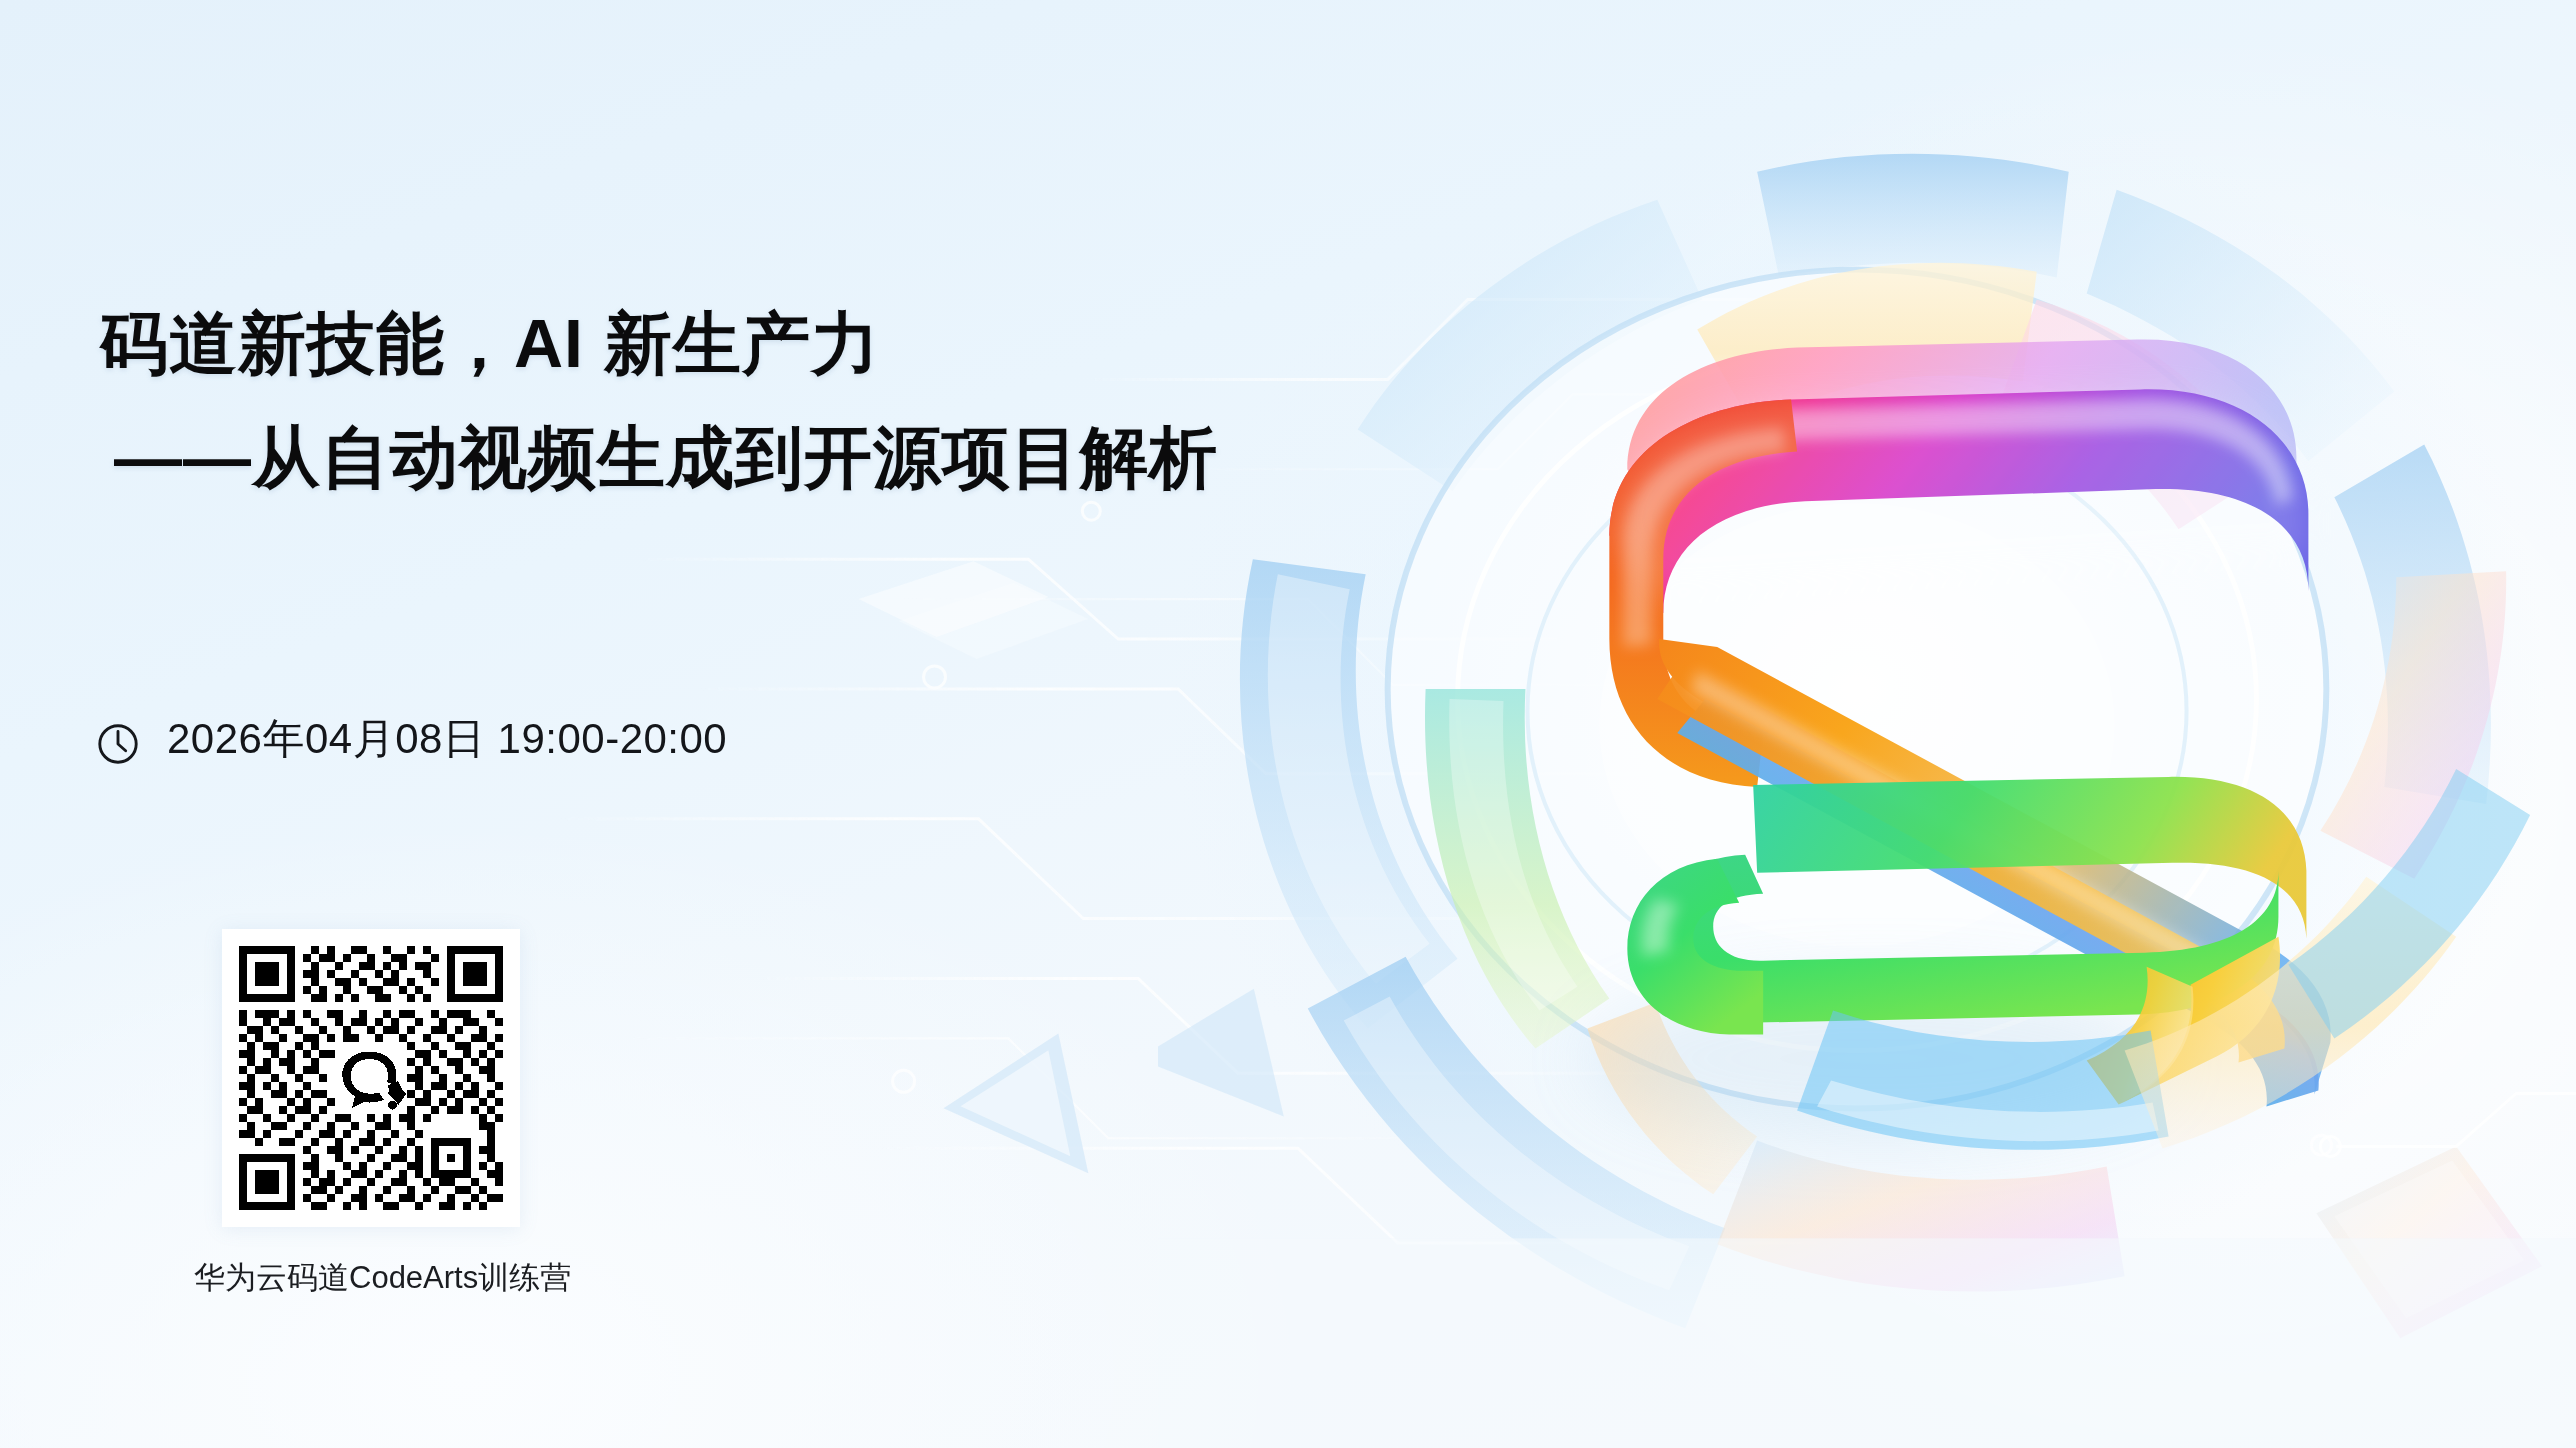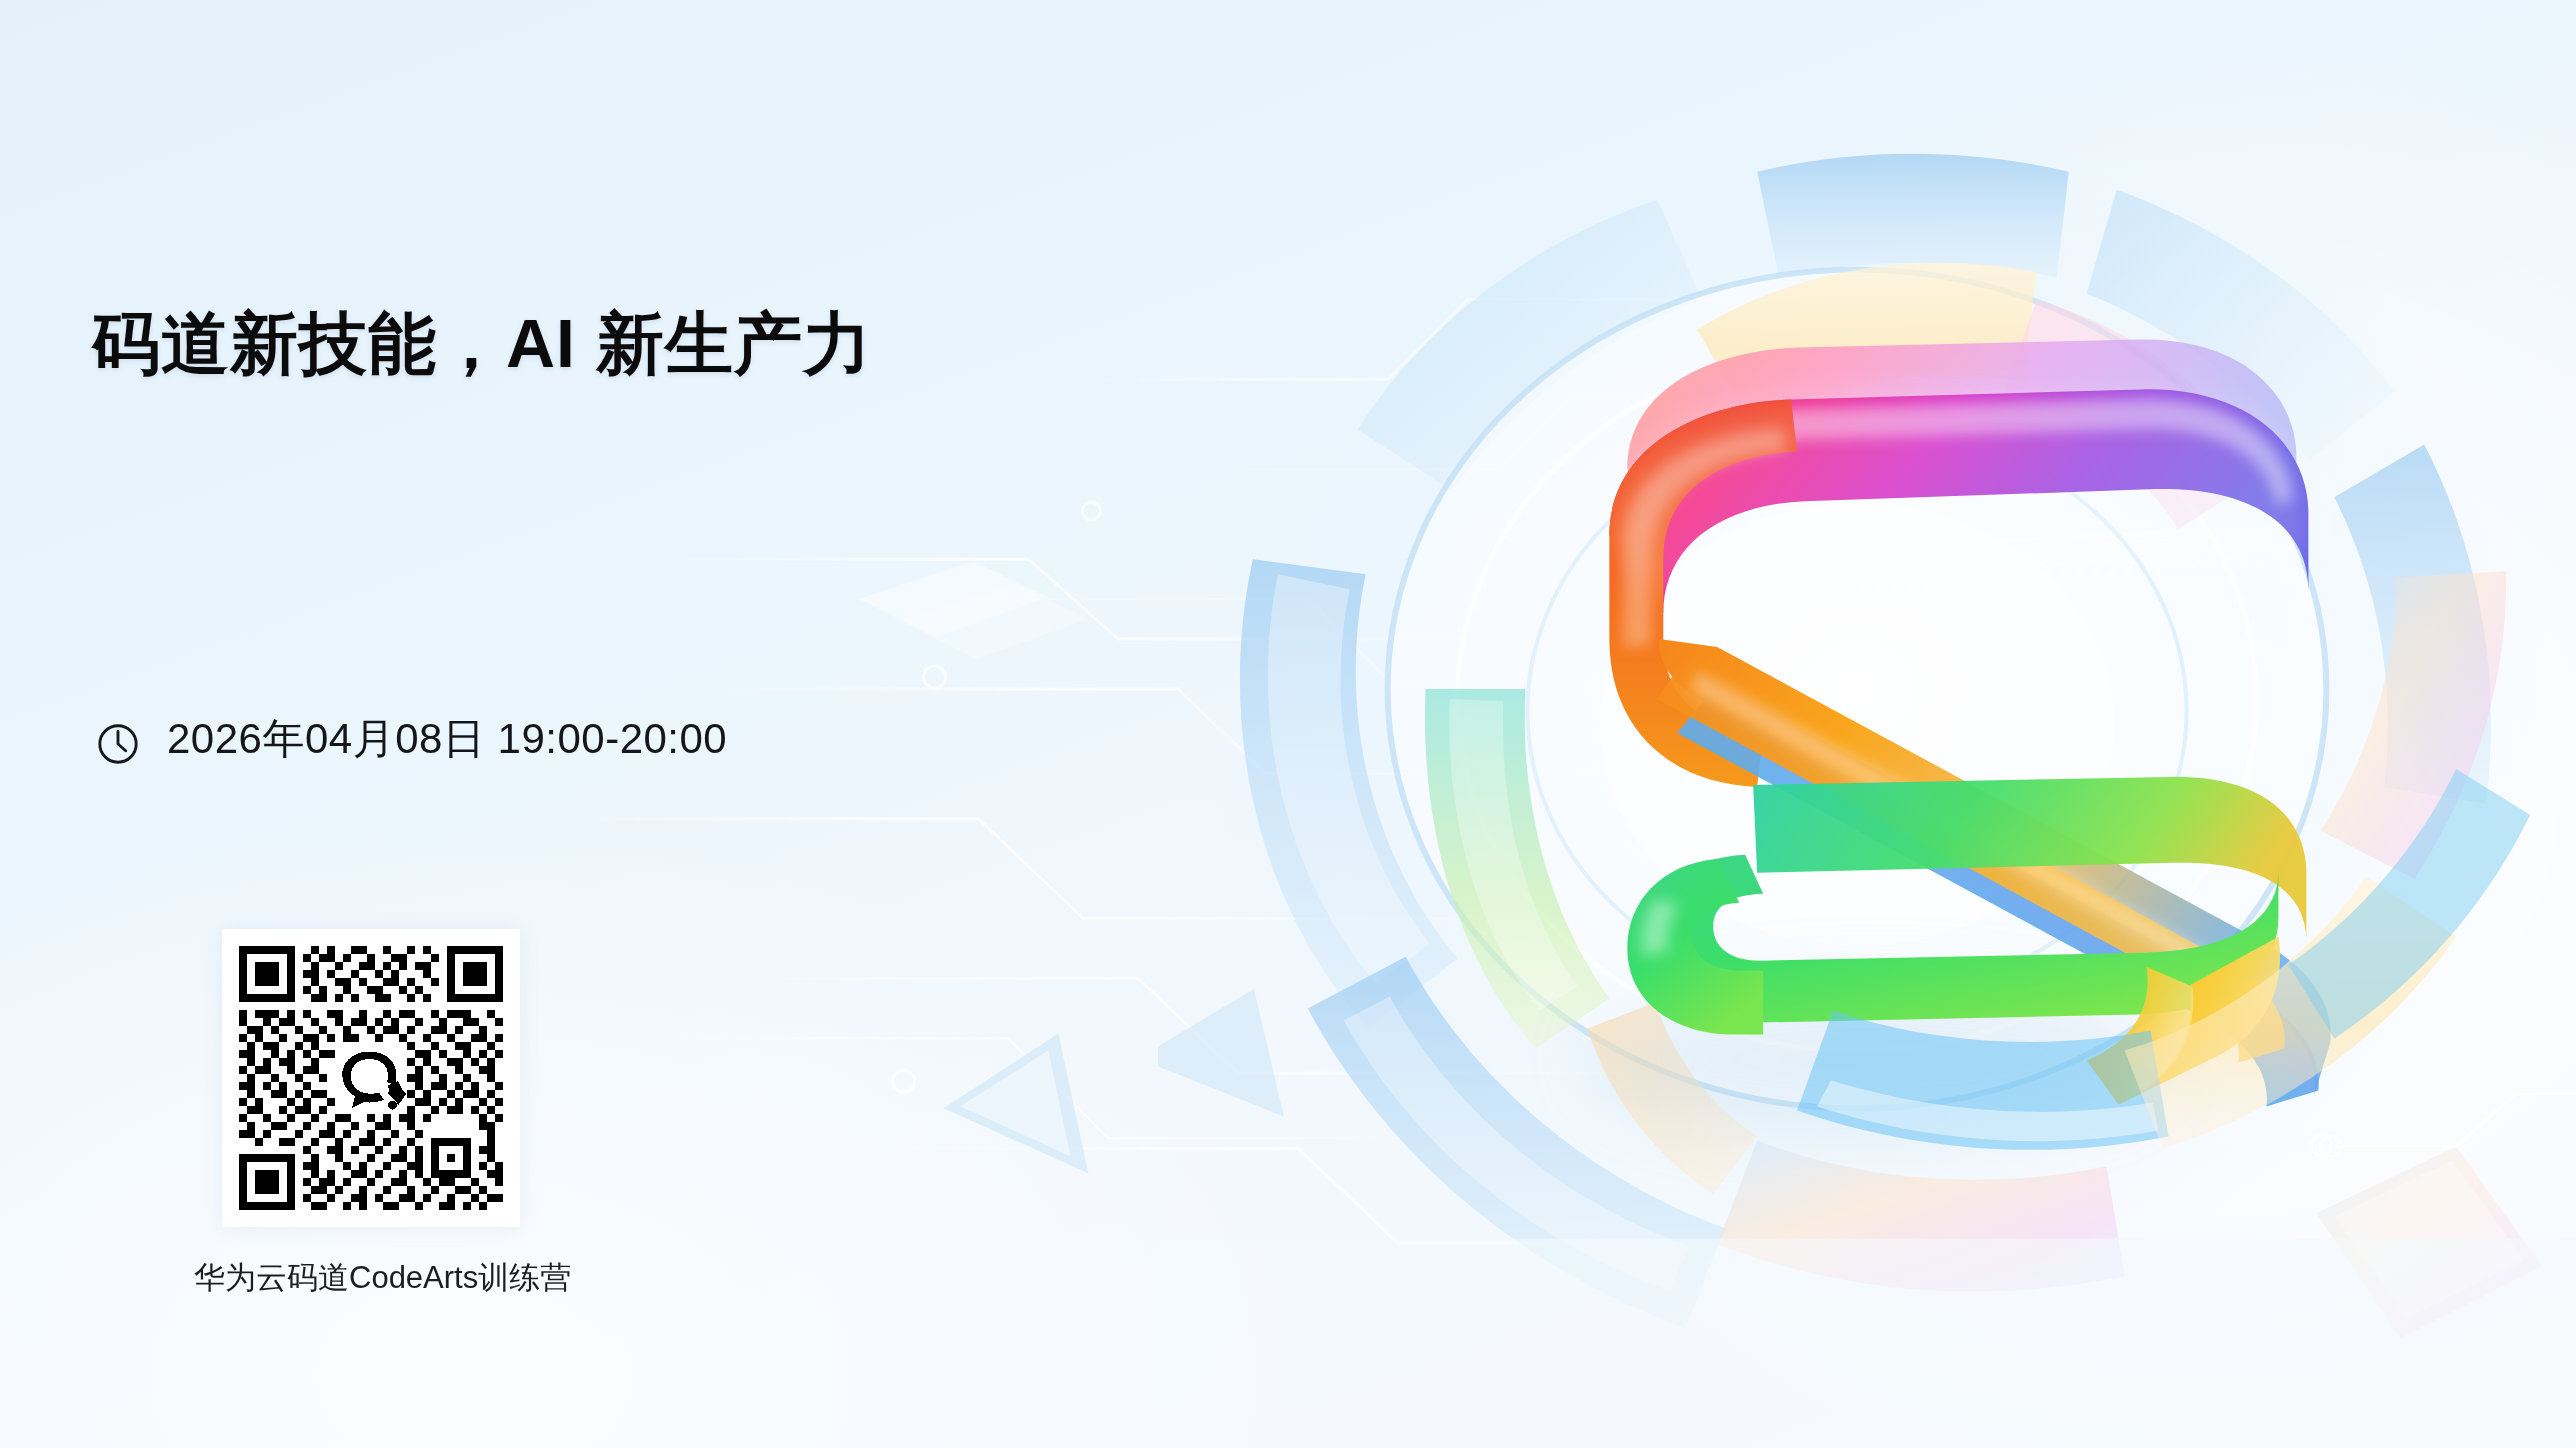--- a/index.html
+++ b/index.html
@@ -28,20 +28,21 @@
   
   .content { position:absolute; left:0; top:0; width:1298px; height:1449px; }
 
   .title-block { position:absolute; left:92px; top:300px; width:1178px; }
   .title-line {
     font-weight:bold;
     color:#0b0b0c;
     letter-spacing:1px;
     white-space:nowrap;
     text-shadow:0 2px 5px rgba(120,150,180,.22);
+    margin-left:8px;
   }
   .title-line-1 { font-size:68px; line-height:86px; }
   .title-line-2 { font-size:68px; line-height:86px; margin-top:28px; padding-left:14px; }
 
   
   .meta { position:absolute; left:95px; top:705px; }
   .meta-row { display:flex; align-items:flex-end; height:62px; }
   .meta-row + .meta-row { margin-top:42px; }
   .meta-icon { width:46px; height:46px; flex:0 0 46px; margin-right:26px; display:block; }
   .meta-text {
@@ -106,20 +107,21 @@
     <g fill="#ffffff" fill-opacity=".55">
       <path d="M860,600 l115,-38 l75,36 l-112,40 z"></path>
       <path d="M900,622 l115,-38 l75,36 l-112,40 z" fill-opacity=".3"></path>
     </g>
   </svg>
 
   <div class="content">
 
     <div class="title-block">
       <div class="title-line title-line-1">码道新技能，AI 新生产力</div>
+      <div class="title-line title-line-2">——从自动视频生成到开源项目解析</div>
     </div>
 
     <div class="meta">
 
       <div class="meta-row">
         <svg class="meta-icon" viewBox="0 0 48 48" fill="none" stroke="#15181c" stroke-width="3" stroke-linecap="round" stroke-linejoin="round">
           <circle cx="24" cy="24" r="19"></circle>
           <path d="M24 11 L24 24 L32 31"></path>
         </svg>
         <div class="meta-text">2026年04月08日  19:00-20:00</div>

